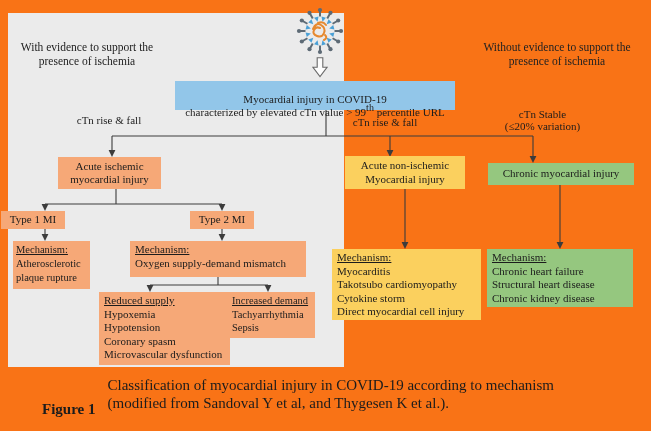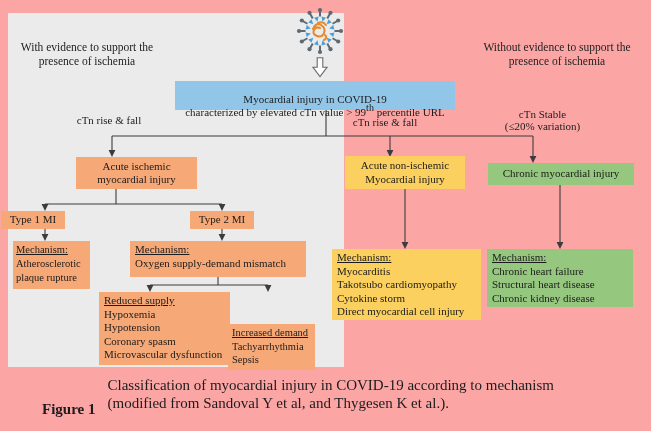--- a/index.html
+++ b/index.html
@@ -1,17 +1,17 @@
 <!DOCTYPE html>
 <html style="--root_blue: #92c6e9; --ischemic_orange: #f6a877; --non_ischemic_yellow: #fbd05e; --chronic_green: #95c77f; --panel_gray: #ebebeb; --line: #3c3c3c;"><head>
 <meta charset="utf-8">
 <style>
   html,body{margin:0;padding:0;background:#ffffff;}
   #stage{
-    position:relative;width:651px;height:431px;background:#fca5a5;
+    position:relative;width:651px;height:431px;background:#f97316;
     font-family:"Liberation Serif","DejaVu Serif",serif;color:#1c1c1c;
     overflow:hidden;
   }
   .abs{position:absolute;box-sizing:border-box;}
   #gray-panel{left:8px;top:13px;width:336px;height:354px;background:var(--panel_gray);}
   .note{font-size:11.5px;line-height:1.25;text-align:center;color:#222;}
   #note-left{left:12px;top:40px;width:150px;}
   #note-right{left:482px;top:40px;width:150px;font-family:Liberation Serif, serif;}
   #virus{left:294px;top:5px;width:52px;height:52px;}
   #hollow-arrow{left:312px;top:57px;width:16px;height:21px;}
@@ -26,27 +26,27 @@
   #branch-right{left:490px;top:108px;width:105px;}
   .box{font-size:11px;line-height:13.5px;}
   .center{text-align:center;display:flex;flex-direction:column;justify-content:center;}
   .orange{background:var(--ischemic_orange);}
   .yellow{background:var(--non_ischemic_yellow);}
   .green{background:var(--chronic_green);}
   .ml{white-space:pre-line;}
   .blk{display:block;}
   .u{text-decoration:underline;}
   .pad{padding:2px 5px;}
-  #box-acute-ischemic{left:76px;top:157px;width:121px;height:32px;}
+  #box-acute-ischemic{left:58px;top:157px;width:103px;height:32px;}
   #box-type1{left:1px;top:211px;width:64px;height:18px;}
   #box-type2{left:190px;top:211px;width:64px;height:18px;}
   #box-mech-type1{left:13px;top:241px;width:77px;height:48px;font-size:10.5px;line-height:13.8px;padding:2px 3px;}
   #box-mech-type2{left:130px;top:241px;width:176px;height:36px;}
   #box-reduced{left:99px;top:292px;width:131px;height:73px;}
-  #box-increased{left:228px;top:292px;width:87px;height:46px;font-size:10.5px;padding:2px 4px;margin-top:32px;}
+  #box-increased{left:228px;top:292px;width:87px;height:46px;font-size:10.5px;padding:2px 4px;}
   #box-acute-non-ischemic{left:345px;top:156px;width:120px;height:33px;}
   #box-mech-non-ischemic{left:332px;top:249px;width:149px;height:71px;}
   #box-chronic{left:488px;top:163px;width:146px;height:22px;}
   #box-mech-chronic{left:487px;top:249px;width:146px;height:58px;}
   #connectors{left:0;top:0;width:651px;height:375px;pointer-events:none;}
   #connectors path.ln{stroke:var(--line);stroke-width:1.1;fill:none;}
   #connectors path.ah{fill:var(--line);stroke:none;}
   #caption{left:42px;top:377px;width:578px;display:flex;gap:12px;font-size:15px;line-height:17.5px;}
   #caption .lbl{font-weight:bold;white-space:nowrap;margin-top:24px;}
 </style>

